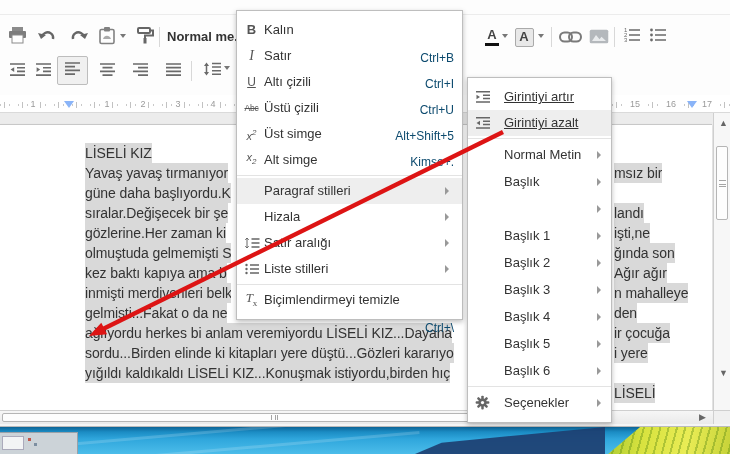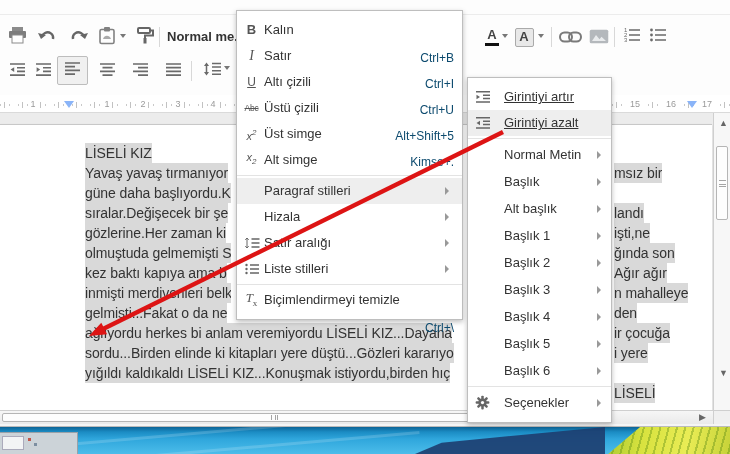--- a/index.html
+++ b/index.html
@@ -477,21 +477,20 @@
         <span class="mi-lb">Normal Metin</span>
         <span class="mi-ar"></span>
       </div>
       <div class="mi">
         <span class="mi-ic"></span>
         <span class="mi-lb">Başlık</span>
         <span class="mi-ar"></span>
       </div>
       <div class="mi">
         <span class="mi-ic"></span>
-        <span class="mi-lb">Alt başlık</span>
         <span class="mi-ar"></span>
       </div>
       <div class="mi">
         <span class="mi-ic"></span>
         <span class="mi-lb">Başlık 1</span>
         <span class="mi-ar"></span>
       </div>
       <div class="mi">
         <span class="mi-ic"></span>
         <span class="mi-lb">Başlık 2</span>

